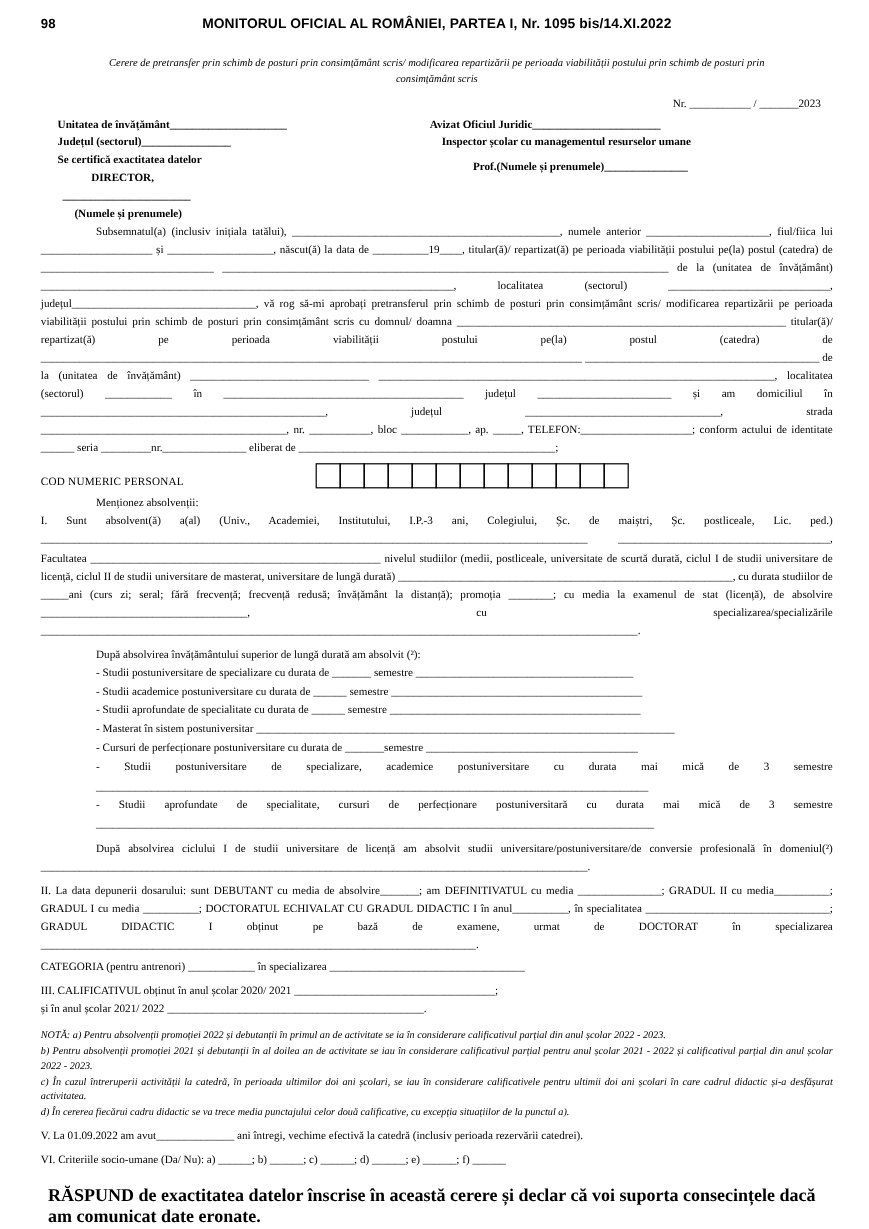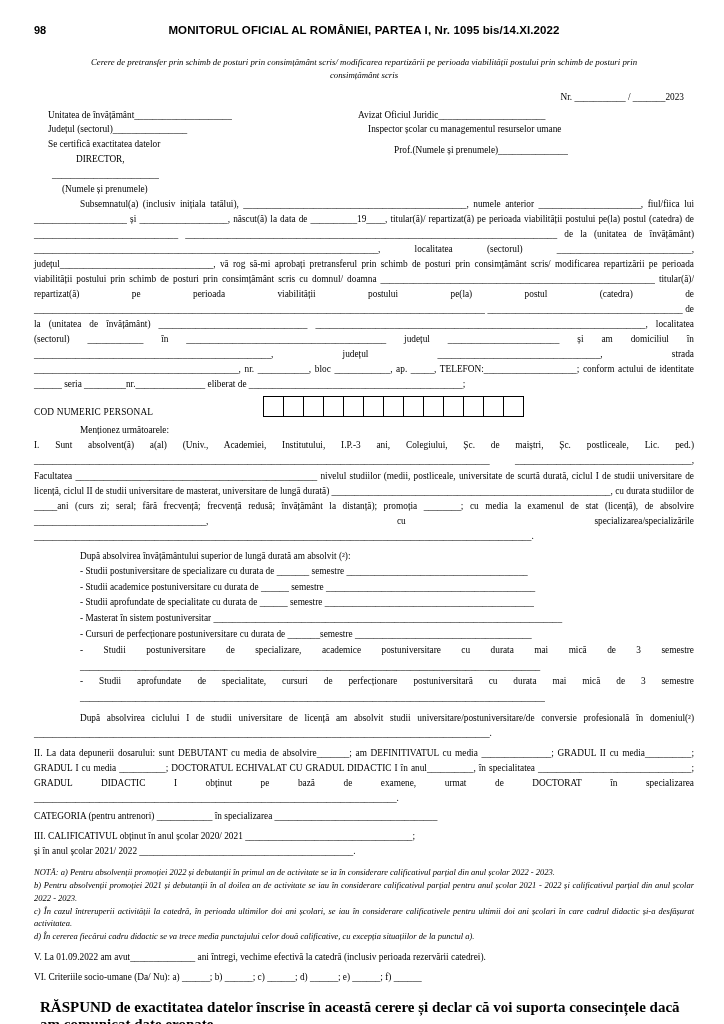--- a/index.html
+++ b/index.html
@@ -12,21 +12,21 @@
     height: 1024px;
     font-family: "Liberation Serif", serif;
     color: #000000;
     position: relative;
     overflow: hidden;
   }
   .page {
     width: 724px;
     height: 848px;
     box-sizing: border-box;
-    padding: 24px 30px 0 34px;
+    padding: 14px 30px 0 34px;
     position: relative;
   }
 
   
   .doc-header {
     display: flex;
     align-items: baseline;
     font-family: "Liberation Sans", sans-serif;
     margin-bottom: 20px;
   }
@@ -55,20 +55,21 @@
   .nr-line {
     font-size: 9.3px;
     text-align: right;
     margin: 0 10px 6px 0;
   }
 
   .two-col {
     display: flex;
     font-size: 9.3px;
     line-height: 1.6;
+    font-weight: bold;
   }
   .col-left { width: 48%; padding-left: 14px; }
   .col-right { width: 52%; }
 
   .section-title {
     font-size: 9.6px;
     text-align: center;
     margin: 9px 0 6px 0;
     letter-spacing: 0.2px;
   }
@@ -175,21 +176,21 @@
       <div></div>
       <div></div>
       <div></div>
       <div></div>
       <div></div>
       <div></div>
       <div></div>
     </div>
   </div>
 
-  <div class="para indent">Menționez următoarele:</div>
+  <div class="para indent">Menționez absolvenții:</div>
 
   <div class="para">I. Sunt absolvent(ă) a(al) (Univ., Academiei, Institutului, I.P.-3 ani, Colegiului, Șc. de maiștri, Șc. postliceale, Lic. ped.) __________________________________________________________________________________________________ ______________________________________, Facultatea ____________________________________________________ nivelul studiilor (medii, postliceale, universitate de scurtă durată, ciclul I de studii universitare de licență, ciclul II de studii universitare de masterat, universitare de lungă durată) ____________________________________________________________, cu durata studiilor de _____ani (curs zi; seral; fără frecvență; frecvență redusă; învățământ la distanță); promoția ________; cu media la examenul de stat (licență), de absolvire _____________________________________, cu specializarea/specializările ___________________________________________________________________________________________________________.</div>
 
   <div class="para indent" style="margin-top:5px">După absolvirea învățământului superior de lungă durată am absolvit (²):</div>
 
   <div class="list-block">
     <div class="li">- Studii postuniversitare de specializare cu durata de _______ semestre _______________________________________</div>
     <div class="li">- Studii academice postuniversitare cu durata de ______ semestre _____________________________________________</div>
     <div class="li">- Studii aprofundate de specialitate cu durata de ______ semestre _____________________________________________</div>
     <div class="li">- Masterat în sistem postuniversitar ___________________________________________________________________________</div>

